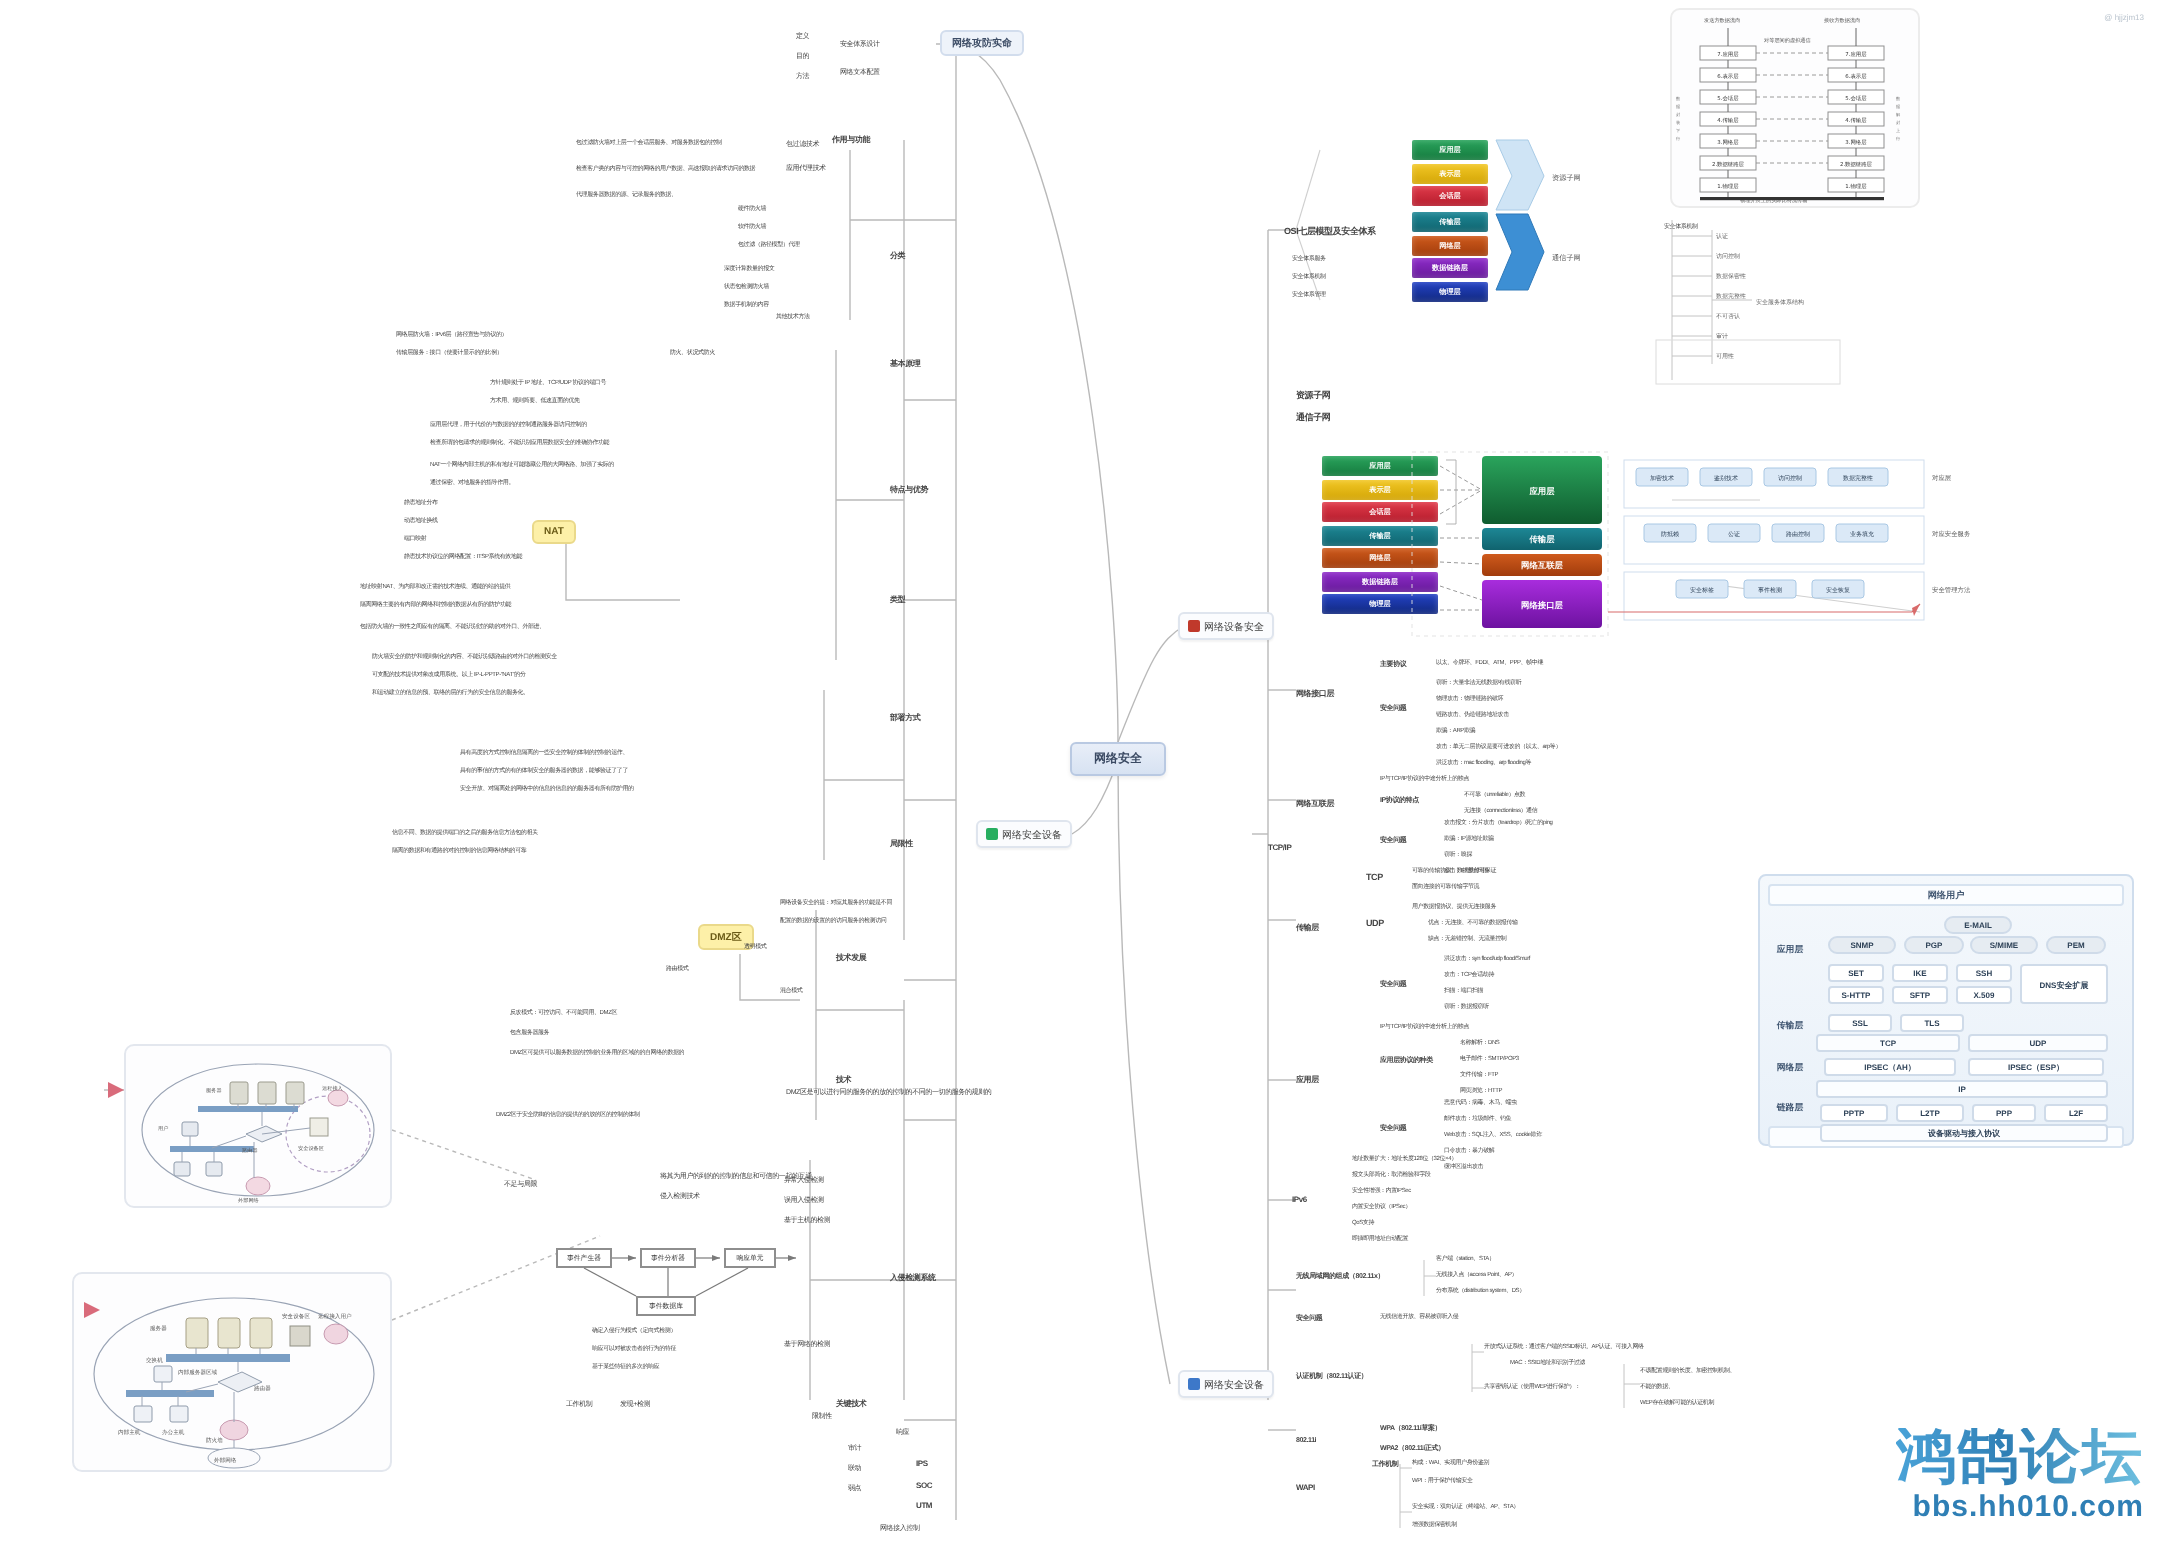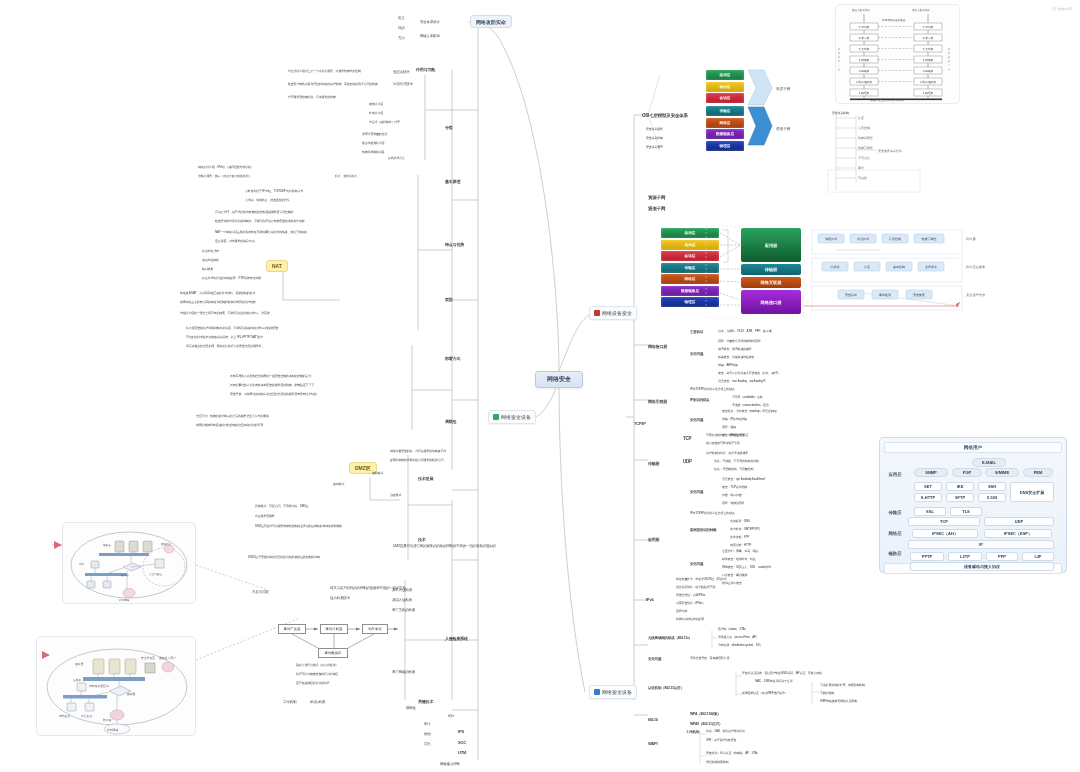--- a/index.html
+++ b/index.html
@@ -768,14 +768,18 @@
 
       <div class="chip" style="left:26px; top:96px; width:34px;">PPTP</div>
       <div class="chip" style="left:64px; top:96px; width:34px;">L2TP</div>
       <div class="chip" style="left:102px; top:96px; width:32px;">PPP</div>
       <div class="chip" style="left:138px; top:96px; width:32px;">L2F</div>
       <div class="chip wide" style="left:26px; top:106px; width:144px;">设备驱动与接入协议</div>
     </div>
     <div class="pp-bottom">物理介质（物理安全防护）</div>
   </div>
 
+  <div class="wm">
+    <div class="wm-cn">鸿鹄论坛</div>
+    <div class="wm-url">bbs.hh010.com</div>
+  </div>
 
 </div>
 
 </body></html>

